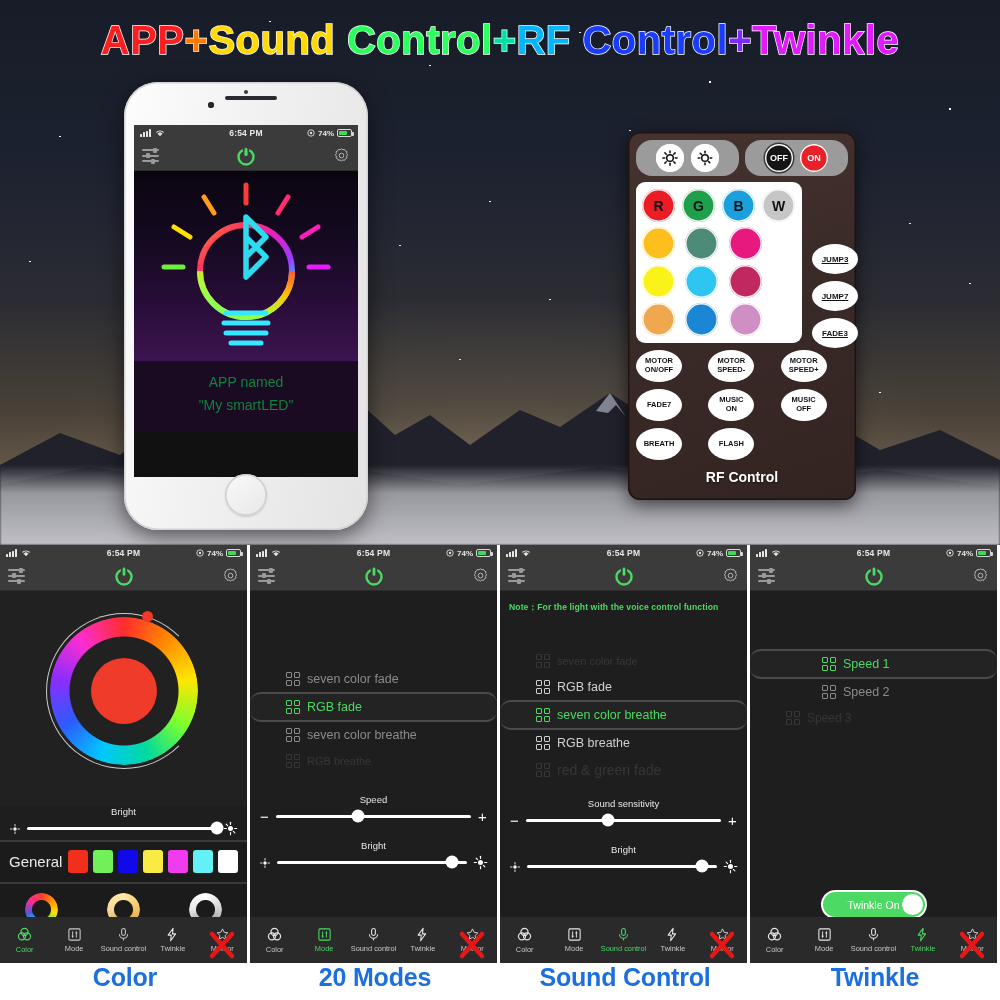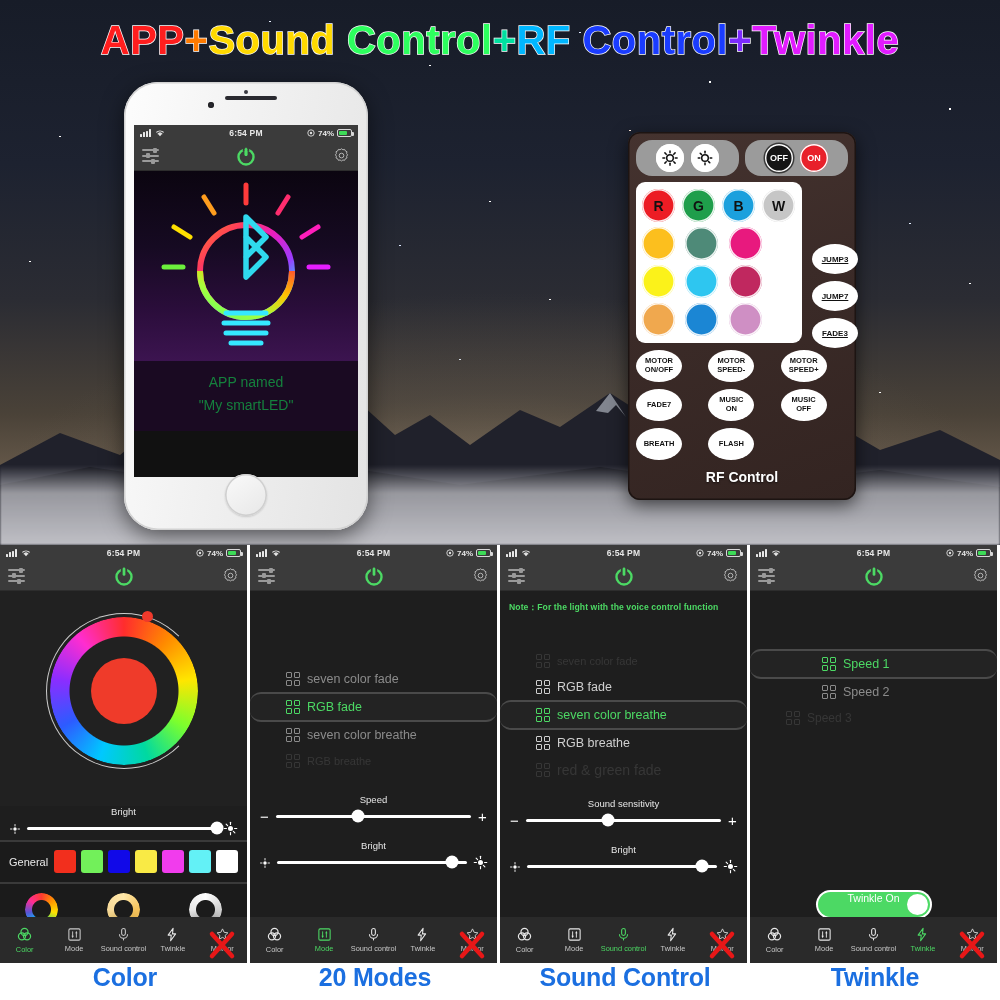--- a/index.html
+++ b/index.html
@@ -155,21 +155,21 @@
 
   .slider-row { display:flex; align-items:center; gap:6px; padding:4px 9px; }
   .slider-label { color:#e6e6e6; font-size:9.5px; text-align:center; }
   .track { position:relative; flex:1; height:3.4px; background:#fff; border-radius:3px; }
   .knob { position:absolute; top:50%; transform:translate(-50%,-50%); width:13px; height:13px; border-radius:50%; background:#fff; }
   .sunsm, .sunlg { flex:0 0 auto; }
   .pm { color:#fff; font-size:15px; font-weight:300; line-height:1; flex:0 0 auto; width:11px; text-align:center; }
 
   .sep { height:2px; background:#3a3a3a; }
   .general-row { display:flex; align-items:center; gap:5px; padding:8px 9px 9px; background:#1b1b1b; }
-  .general-row > span { color:#e9e9e9; font-size:11px; margin-right:1px; }
+  .general-row > span { color:#e9e9e9; font-size:15px; margin-right:1px; }
   .sw { width:23px; height:23px; border-radius:3px; }
 
   .preset-row { display:flex; align-items:center; justify-content:space-around; padding:9px 0 8px; background:#1b1b1b; }
   .ring { width:33px; height:33px; border-radius:50%; }
   .ring.sel { position:relative; }
   .ring.sel::before{ content:""; position:absolute; inset:-8px; border:1.4px dashed #8a8a8a; border-radius:4px; }
 
   
   .mode-note { color:#4cd964; font-size:8.6px; padding:11px 9px 0; font-weight:bold; letter-spacing:.1px; }
   .mlist { position:relative; }
@@ -177,22 +177,22 @@
   .gicon { width:14px; height:14px; display:grid; grid-template-columns:1fr 1fr; grid-template-rows:1fr 1fr; gap:2px; flex:0 0 auto;}
   .gicon i { display:block; border:1.4px solid currentColor; border-radius:1px; }
   .mrow.dim2 { color:#4a4a4a; opacity:.55; }
   .mrow.dim  { color:#8b8b8b; }
   .mrow.norm { color:#cfcfcf; }
   .mrow.act  { color:#4cd964; }
   .mrow.act-band { background:#232323; border-top:2px solid #4a4a4a; border-bottom:2px solid #4a4a4a;border-radius:11px; }
 
   
   .tog { position:absolute; left:50%; transform:translateX(-50%); bottom:46px;
-    width:112px; height:25px; border-radius:14px; background:#4cd964;
-    box-shadow:0 0 0 2px #fff; display:flex; align-items:flex-start; justify-content:center; }
+    width:102px; height:25px; border-radius:14px; background:#4cd964;
+    box-shadow:0 0 0 2px #fff; display:flex; align-items:center; justify-content:center; }
   .tog span { color:#fff; font-size:10.5px; font-weight:500; }
   .tog i { position:absolute; right:2px; top:2px; width:21px; height:21px; border-radius:50%; background:#fff; }
 
   
   .tabbar { position:absolute; left:0; bottom:0; width:100%; height:46px; background:#2a2a2a;
     display:flex; align-items:center; }
   .tab { flex:1; display:flex; flex-direction:column; align-items:center; gap:2px; position:relative; }
   .tab-lb { font-size:7.4px; color:#c9c9c9; white-space:nowrap; }
   .tab.on .tab-lb { color:#4cd964; }
   .xmark { position:absolute; left:50%; top:3px; transform:translateX(-50%); width:30px; height:30px; pointer-events:none; }

